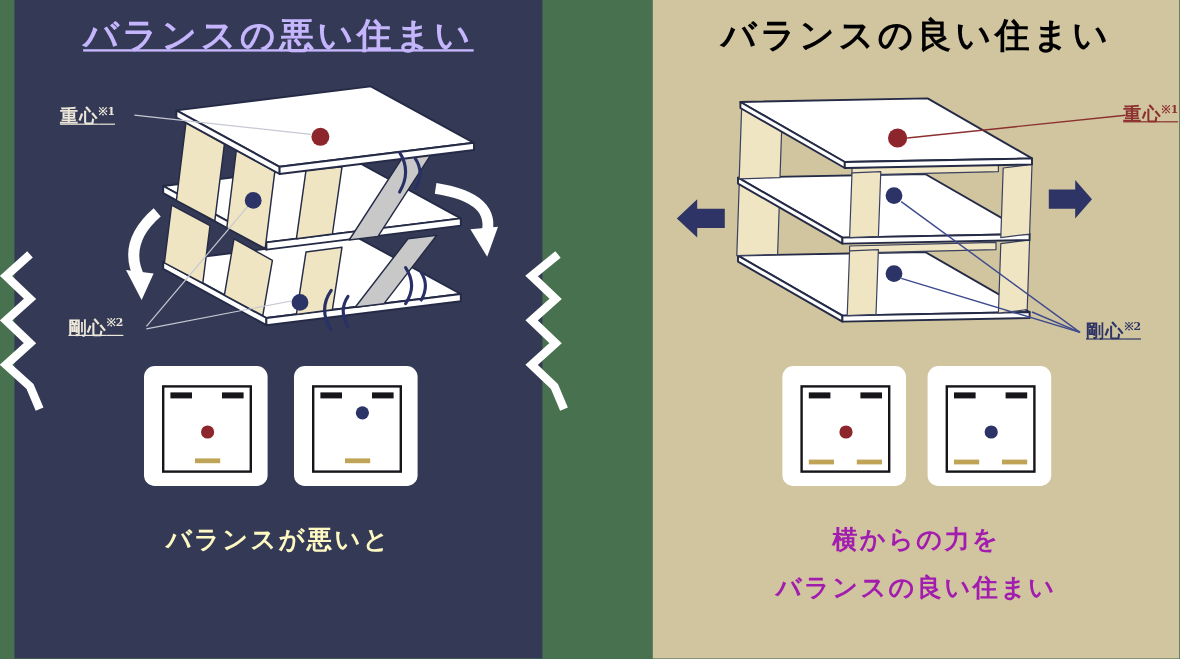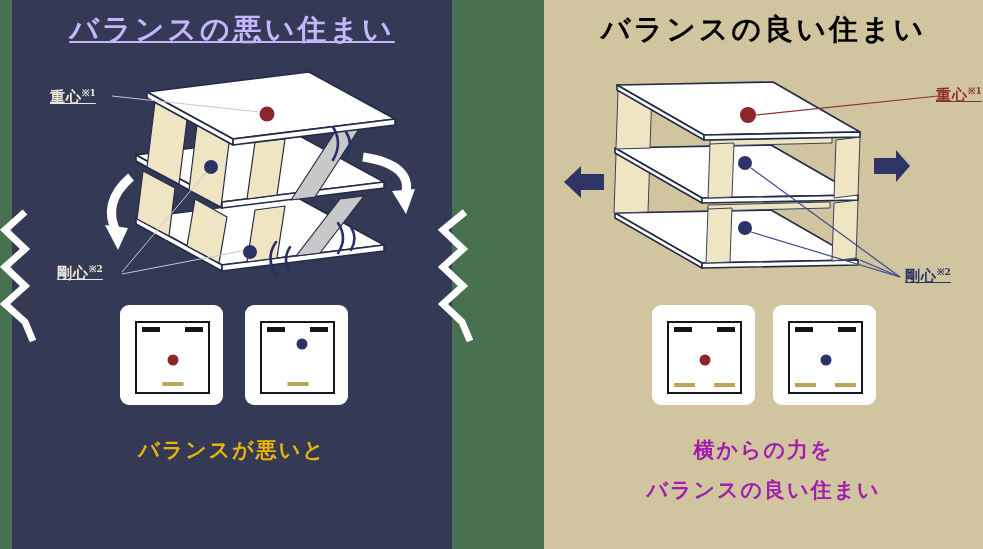--- a/index.html
+++ b/index.html
@@ -40,21 +40,21 @@
   .bar.br{right:5px;bottom:5px;}
   .pdot{position:absolute;width:11px;height:11px;border-radius:50%;}
   .pdot.red{background:#8d252c;}
   .pdot.navy{background:#2c3367;}
   .pdot.center{left:50%;top:53%;transform:translate(-50%,-50%);}
   .pdot.upper{left:57%;top:31%;transform:translate(-50%,-50%);}
   .caption{
     position:absolute;top:430px;width:100%;text-align:center;
     font-size:21px;font-weight:bold;line-height:40px;letter-spacing:2px;white-space:nowrap;
   }
-  .panel-bad .caption{color:#eab308;}
+  .panel-bad .caption{color:#fef9c3;}
   .panel-good .caption{color:#a21caf;}
   .zigzag{position:absolute;}
 </style>
 </head>
 <body>
 
 <div class="stage">
 
   <div class="panel panel-bad">
     <div class="panel-title">バランスの悪い住まい</div>

